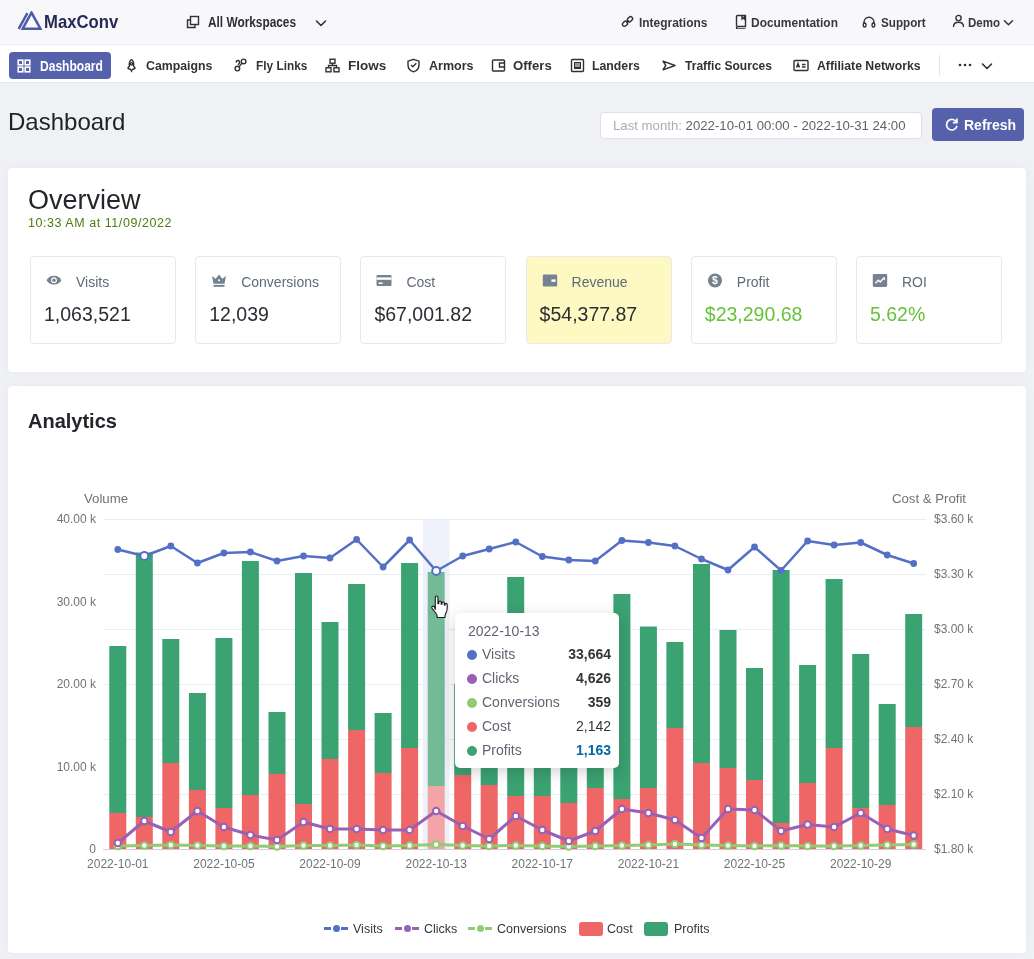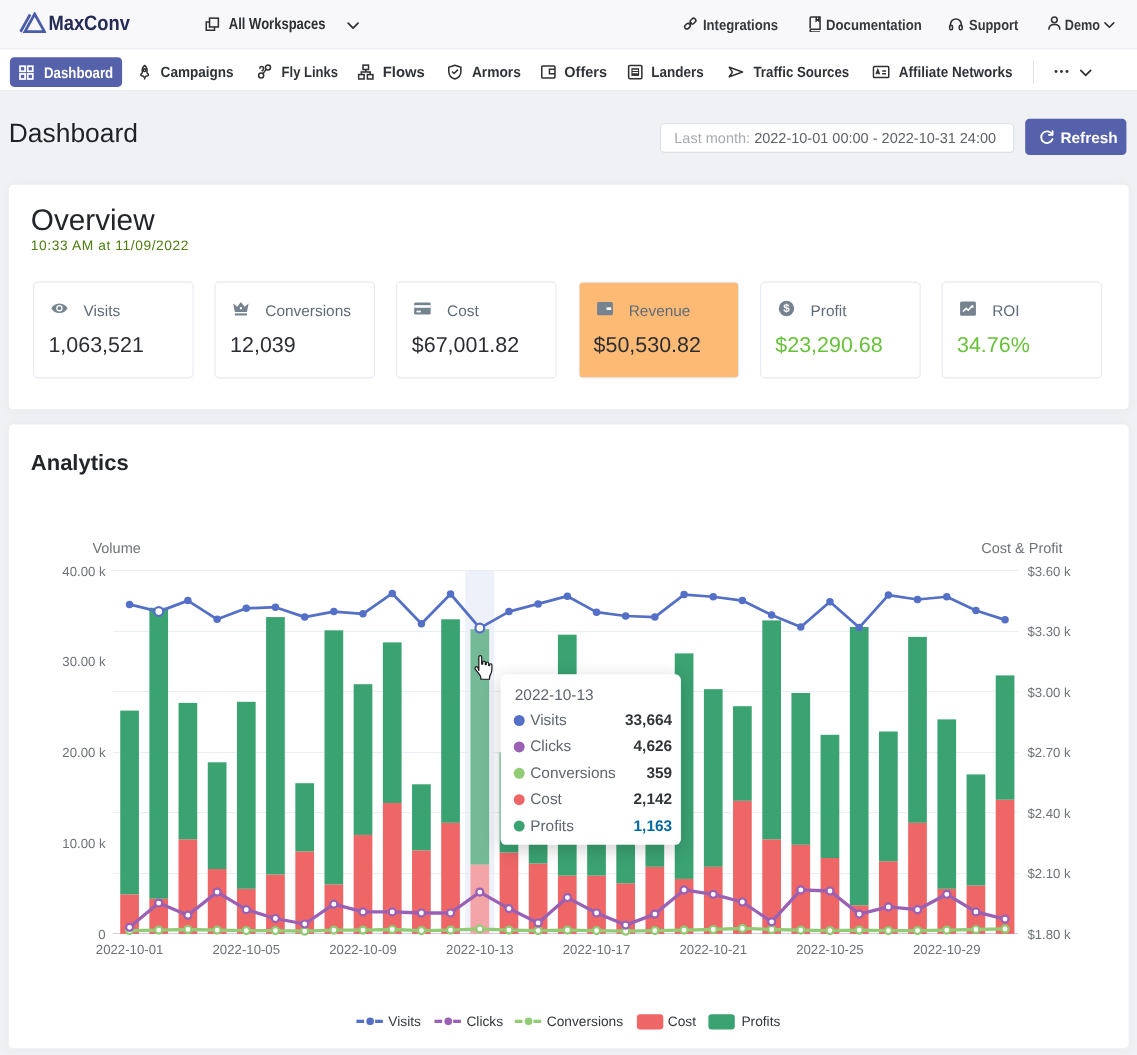--- a/index.html
+++ b/index.html
@@ -173,44 +173,44 @@
 </div>
 <div style="position:absolute;left:360.4px;top:256px;width:146px;height:88px;border:1px solid #e6e9f0;border-radius:4px;background:#fff">
   <div style="position:absolute;left:15px;top:16px;width:16px;height:15px"><svg width="16" height="15" viewBox="0 0 16 15" style="">
         <rect x="0.5" y="2" width="15" height="11" rx="1.2" fill="#75828f"></rect>
         <rect x="0.5" y="4.4" width="15" height="2.4" fill="#fff"></rect>
         <rect x="2.6" y="9.4" width="4" height="1.6" fill="#fff"></rect>
       </svg></div>
   <div style="position:absolute;left:45px;top:17px;font-size:14px;color:#5e6b78">Cost</div>
   <div style="position:absolute;left:13px;top:46px;font-size:19.5px;color:#2b2d33;font-weight:500">$67,001.82</div>
 </div>
-<div style="position:absolute;left:525.6px;top:256px;width:146px;height:88px;border:1px solid #e6e9f0;border-radius:4px;background:#fdba74">
+<div style="position:absolute;left:525.6px;top:256px;width:146px;height:88px;border:1px solid #e6e9f0;border-radius:4px;background:#fef9c3">
   <div style="position:absolute;left:15px;top:16px;width:16px;height:15px"><svg width="16" height="15" viewBox="0 0 16 15" style="">
         <rect x="0.8" y="1.6" width="14.4" height="12" rx="1.4" fill="#75828f"></rect>
         <rect x="9.4" y="6.4" width="4.2" height="2.4" fill="#fff"></rect>
       </svg></div>
   <div style="position:absolute;left:45px;top:17px;font-size:14px;color:#5e6b78">Revenue</div>
-  <div style="position:absolute;left:13px;top:46px;font-size:19.5px;color:#2b2d33;font-weight:500">$50,530.82</div>
+  <div style="position:absolute;left:13px;top:46px;font-size:19.5px;color:#2b2d33;font-weight:500">$54,377.87</div>
 </div>
 <div style="position:absolute;left:690.8px;top:256px;width:146px;height:88px;border:1px solid #e6e9f0;border-radius:4px;background:#fff">
   <div style="position:absolute;left:15px;top:16px;width:16px;height:15px"><svg width="16" height="15" viewBox="0 0 16 15" style="">
         <circle cx="8" cy="7.5" r="7" fill="#75828f"></circle>
         <text x="8" y="11" font-family="Liberation Sans,sans-serif" font-size="10.5" font-weight="bold" fill="#fff" text-anchor="middle">$</text>
       </svg></div>
   <div style="position:absolute;left:45px;top:17px;font-size:14px;color:#5e6b78">Profit</div>
   <div style="position:absolute;left:13px;top:46px;font-size:19.5px;color:#67c23a;font-weight:500">$23,290.68</div>
 </div>
 <div style="position:absolute;left:856.0px;top:256px;width:146px;height:88px;border:1px solid #e6e9f0;border-radius:4px;background:#fff">
   <div style="position:absolute;left:15px;top:16px;width:16px;height:15px"><svg width="16" height="15" viewBox="0 0 16 15" style="">
         <rect x="0.8" y="1" width="14.4" height="13" rx="1.4" fill="#75828f"></rect>
         <path d="M3.4 10.2 L6.3 7.3 L8.2 9 L12.3 4.6" fill="none" stroke="#fff" stroke-width="1.5"></path>
         <path d="M12.8 4.2 l0.2 3 -2.6-1.4 Z" fill="#fff"></path>
       </svg></div>
   <div style="position:absolute;left:45px;top:17px;font-size:14px;color:#5e6b78">ROI</div>
-  <div style="position:absolute;left:13px;top:46px;font-size:19.5px;color:#67c23a;font-weight:500">34.76%</div>
+  <div style="position:absolute;left:13px;top:46px;font-size:19.5px;color:#67c23a;font-weight:500">5.62%</div>
 </div>
 
 <div class="abs" style="left:8px;top:386px;width:1018px;height:567px;background:#fff;border-radius:4px;box-shadow:0 0 12px rgba(0,0,0,0.04)"></div>
 <div class="abs" style="left:28px;top:410px;font-size:20px;font-weight:700;color:#222529">Analytics</div>
 <svg style="position:absolute;left:0;top:386px" width="1034" height="573" viewBox="0 386 1034 573">
 <rect x="422.9" y="519" width="26.5" height="330" fill="#eef1f9"></rect>
 <line x1="103" y1="519" x2="925.5" y2="519" stroke="#e9edf4" stroke-width="1" shape-rendering="crispEdges"></line>
 <line x1="103" y1="574" x2="925.5" y2="574" stroke="#e9edf4" stroke-width="1" shape-rendering="crispEdges"></line>
 <line x1="103" y1="629" x2="925.5" y2="629" stroke="#e9edf4" stroke-width="1" shape-rendering="crispEdges"></line>
 <line x1="103" y1="684" x2="925.5" y2="684" stroke="#e9edf4" stroke-width="1" shape-rendering="crispEdges"></line>
@@ -431,21 +431,21 @@
       <span style="position:absolute;right:2px;top:0;font-size:14px;color:#323639;font-weight:700">4,626</span>
     </div>
     <div style="position:absolute;left:12px;top:81px;height:18px;width:146px">
       <span style="position:absolute;left:0;top:4px;width:10px;height:10px;border-radius:50%;background:#91cc75"></span>
       <span style="position:absolute;left:15px;top:0;font-size:14px;color:#5f6570">Conversions</span>
       <span style="position:absolute;right:2px;top:0;font-size:14px;color:#323639;font-weight:700">359</span>
     </div>
     <div style="position:absolute;left:12px;top:105px;height:18px;width:146px">
       <span style="position:absolute;left:0;top:4px;width:10px;height:10px;border-radius:50%;background:#ee6666"></span>
       <span style="position:absolute;left:15px;top:0;font-size:14px;color:#5f6570">Cost</span>
-      <span style="position:absolute;right:2px;top:0;font-size:14px;color:#323639;font-weight:700">2,142</span>
+      <span style="position:absolute;right:2px;top:0;font-size:14px;color:#323639;font-weight:400">2,142</span>
     </div>
     <div style="position:absolute;left:12px;top:129px;height:18px;width:146px">
       <span style="position:absolute;left:0;top:4px;width:10px;height:10px;border-radius:50%;background:#3ba272"></span>
       <span style="position:absolute;left:15px;top:0;font-size:14px;color:#5f6570">Profits</span>
       <span style="position:absolute;right:2px;top:0;font-size:14px;color:#0369a1;font-weight:700">1,163</span>
     </div>
 </div>
 <svg width="22" height="27" viewBox="0 0 22 27" style="position:absolute;left:428px;top:592px;z-index:9">
     <path d="M7.3 17.5 V5.3 c0-1.8 2.6-1.8 2.6 0 v6.4 l0.9 0.1 V10.2 c0-1.6 2.4-1.6 2.4 0.1 v1.9 l0.8 0.1 v-1.2 c0-1.5 2.3-1.4 2.3 0.2 v1.7 l0.8 0.1 v-0.7 c0-1.4 2.1-1.3 2.1 0.2 V16 c0 2.2-0.4 3.6-1.2 4.9 -0.7 1.1-1 2.3-1 3.6 v1 H9.2 v-1 c0-1.3-0.5-2.4-1.4-3.5 L4.2 16.6 c-1.3-1.6 0.7-3.3 2.1-1.9 Z" fill="#fff" stroke="#1a1a1a" stroke-width="1.1" stroke-linejoin="round"></path>
   </svg>

